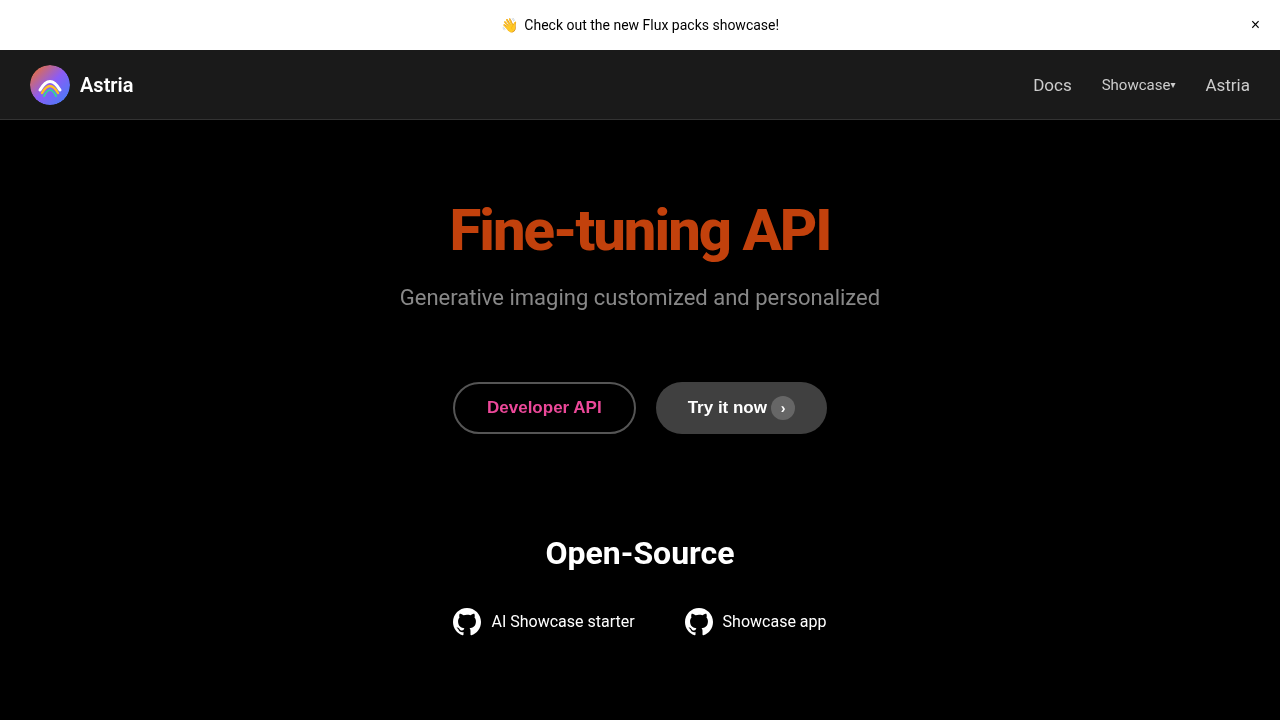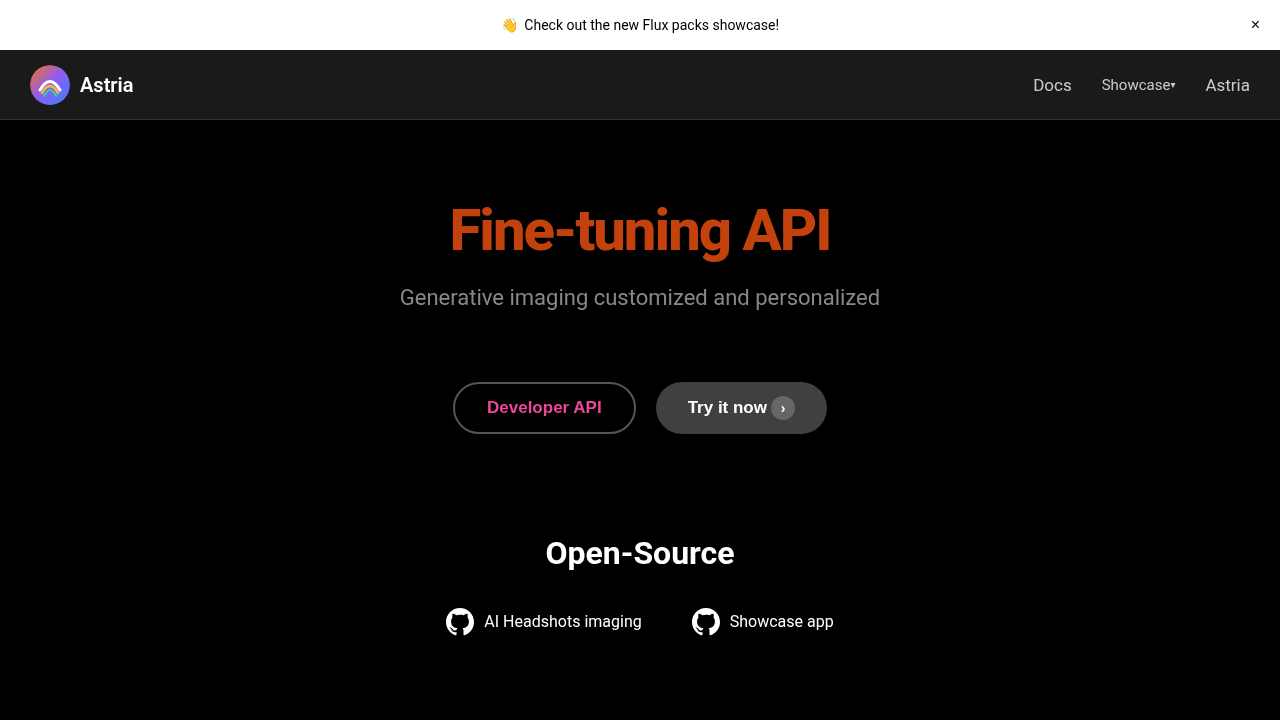--- a/index.html
+++ b/index.html
@@ -276,21 +276,21 @@
   </div>
 </section>
 
 <section class="open-source">
   <h2 class="open-source-title">Open-Source</h2>
   <div class="open-source-links">
     <a class="open-source-link">
       <svg class="github-icon" viewBox="0 0 24 24" xmlns="http://www.w3.org/2000/svg">
         <path d="M12 0C5.374 0 0 5.373 0 12c0 5.302 3.438 9.8 8.207 11.387.599.111.793-.261.793-.577v-2.234c-3.338.726-4.033-1.416-4.033-1.416-.546-1.387-1.333-1.756-1.333-1.756-1.089-.745.083-.729.083-.729 1.205.084 1.839 1.237 1.839 1.237 1.07 1.834 2.807 1.304 3.492.997.107-.775.418-1.305.762-1.604-2.665-.305-5.467-1.334-5.467-5.931 0-1.311.469-2.381 1.236-3.221-.124-.303-.535-1.524.117-3.176 0 0 1.008-.322 3.301 1.23A11.509 11.509 0 0112 5.803c1.02.005 2.047.138 3.006.404 2.291-1.552 3.297-1.23 3.297-1.23.653 1.653.242 2.874.118 3.176.77.84 1.235 1.911 1.235 3.221 0 4.609-2.807 5.624-5.479 5.921.43.372.823 1.102.823 2.222v3.293c0 .319.192.694.801.576C20.566 21.797 24 17.3 24 12c0-6.627-5.373-12-12-12z"></path>
       </svg>
-      <span>AI Headshots imaging</span>
+      <span>AI Showcase starter</span>
     </a>
     <a class="open-source-link">
       <svg class="github-icon" viewBox="0 0 24 24" xmlns="http://www.w3.org/2000/svg">
         <path d="M12 0C5.374 0 0 5.373 0 12c0 5.302 3.438 9.8 8.207 11.387.599.111.793-.261.793-.577v-2.234c-3.338.726-4.033-1.416-4.033-1.416-.546-1.387-1.333-1.756-1.333-1.756-1.089-.745.083-.729.083-.729 1.205.084 1.839 1.237 1.839 1.237 1.07 1.834 2.807 1.304 3.492.997.107-.775.418-1.305.762-1.604-2.665-.305-5.467-1.334-5.467-5.931 0-1.311.469-2.381 1.236-3.221-.124-.303-.535-1.524.117-3.176 0 0 1.008-.322 3.301 1.23A11.509 11.509 0 0112 5.803c1.02.005 2.047.138 3.006.404 2.291-1.552 3.297-1.23 3.297-1.23.653 1.653.242 2.874.118 3.176.77.84 1.235 1.911 1.235 3.221 0 4.609-2.807 5.624-5.479 5.921.43.372.823 1.102.823 2.222v3.293c0 .319.192.694.801.576C20.566 21.797 24 17.3 24 12c0-6.627-5.373-12-12-12z"></path>
       </svg>
       <span>Showcase app</span>
     </a>
   </div>
 </section>
 

